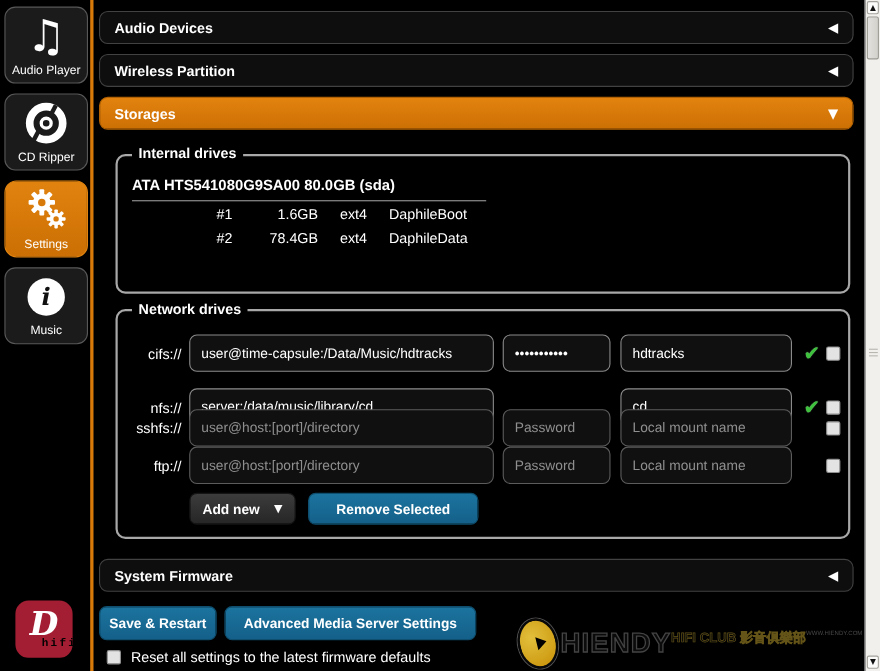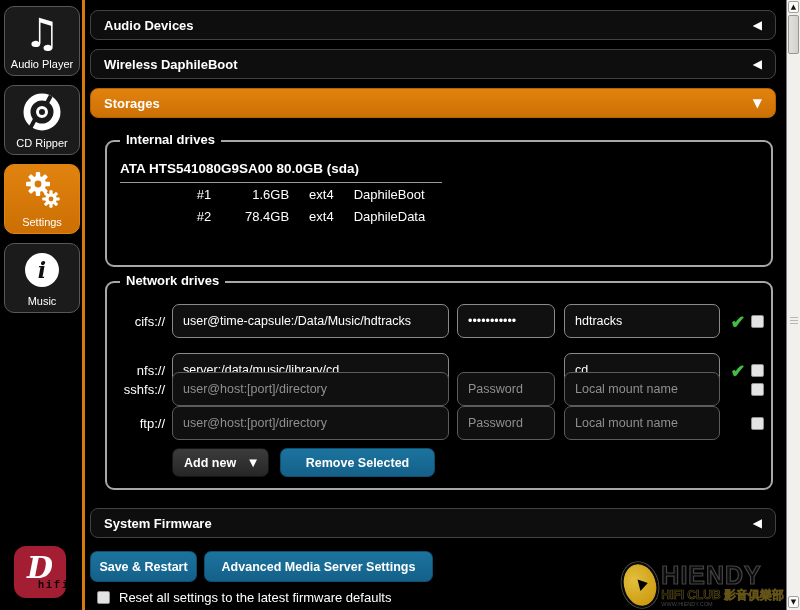--- a/index.html
+++ b/index.html
@@ -11,21 +11,21 @@
   
   .side-btn {
     position:absolute; left:4px; width:76px; height:70px;
     background:#1b1b1b; border:1px solid #585858; border-radius:10px;
     display:flex; flex-direction:column; align-items:center; justify-content:flex-end;
     padding-bottom:5px; cursor:pointer;
   }
   .side-btn .icon-wrap { position:absolute; top:2px; left:0; right:0; height:48px;
     display:flex; align-items:center; justify-content:center; }
   .side-btn .lbl { font-size:11px; color:#fff; }
-  .side-btn.active { background:linear-gradient(#e0830f,#cc6f04); border-color:#e0830f; }
+  .side-btn.active { background:linear-gradient(#e0830f,#cc6f04); border-color:#e0830f;border-radius:11px; }
   .music-glyph { font-size:40px; line-height:40px; color:#fff; font-family:"DejaVu Sans",sans-serif; }
   .daphile-logo {
     position:absolute; left:14px; top:546px; width:52px; height:52px;
     background:#a41e33; border-radius:12px; display:flex; flex-direction:column;
     align-items:center; justify-content:center;
   }
   .daphile-logo .d { font-family:"DejaVu Serif", serif; font-style:italic; font-weight:bold;
     font-size:30px; line-height:28px; color:#fff; }
   .daphile-logo .hifi { font-family:"Liberation Mono", monospace; font-weight:bold;
     font-size:10px; color:#000; letter-spacing:2px; margin-top:-2px;padding-left:28px; }
@@ -95,21 +95,21 @@
 
   
   .watermark { position:absolute; right:16px; bottom:2px; display:flex; align-items:center;
     gap:3px; opacity:0.92; z-index:5; }
   .wm-ellipse { width:36px; height:46px; border-radius:50%;
     background:radial-gradient(circle at 35% 35%, #f6d041, #d99d08);
     border:2px solid #0a0a0a; box-shadow:0 0 0 1px #555; transform:rotate(-14deg);
     display:flex; align-items:center; justify-content:center; }
   .wm-tri { width:0; height:0; border-left:9px solid #000;
     border-top:6px solid transparent; border-bottom:6px solid transparent; margin-left:6px; }
-  .wm-text { display:flex; flex-direction:column; line-height:1; }
+  .wm-text { display:flex; flex-direction:row; line-height:1; }
   .wm-title { font-size:25px; font-weight:bold; letter-spacing:1px; color:#0c0c0c;
     -webkit-text-stroke:1.2px #4a4a4a; }
   .wm-sub { font-size:12px; font-weight:bold; color:#0c0c0c;
     -webkit-text-stroke:0.6px #6e5c1a; margin-top:1px; }
   .wm-url { font-size:5.5px; color:#4f4f4f; margin-top:1px; }
 
   
   .scrollbar { position:absolute; right:0; top:0; width:14px; height:610px;
     background:#f1f0ed; border-left:1px solid #7d7d7d; z-index:10; }
   .sb-btn { position:absolute; left:1px; right:1px; height:12px; background:#fbfbfa;
@@ -203,21 +203,21 @@
 </div>
 
 <div class="orange-sep"></div>
 
 <div class="section-bar" style="top:10px;">
   <span>Audio Devices</span>
   <span class="arrow">◀</span>
 </div>
 
 <div class="section-bar" style="top:49px;">
-  <span>Wireless DaphileBoot</span>
+  <span>Wireless Partition</span>
   <span class="arrow">◀</span>
 </div>
 
 <div class="section-bar active" style="top:88px;">
   <span>Storages</span>
   <span class="arrow">▼</span>
 </div>
 
 <div class="fs" style="left:105px; top:140px; width:668px; height:127px;">
   <span class="legend">Internal drives</span>

